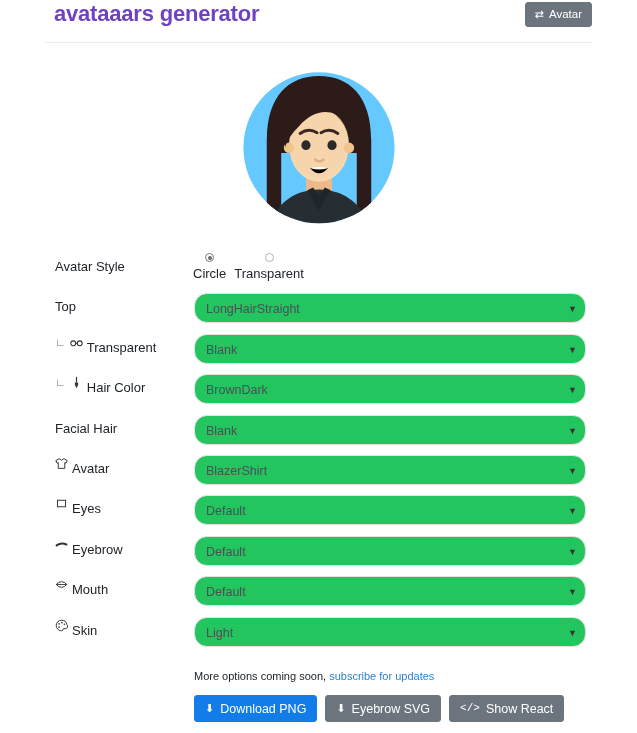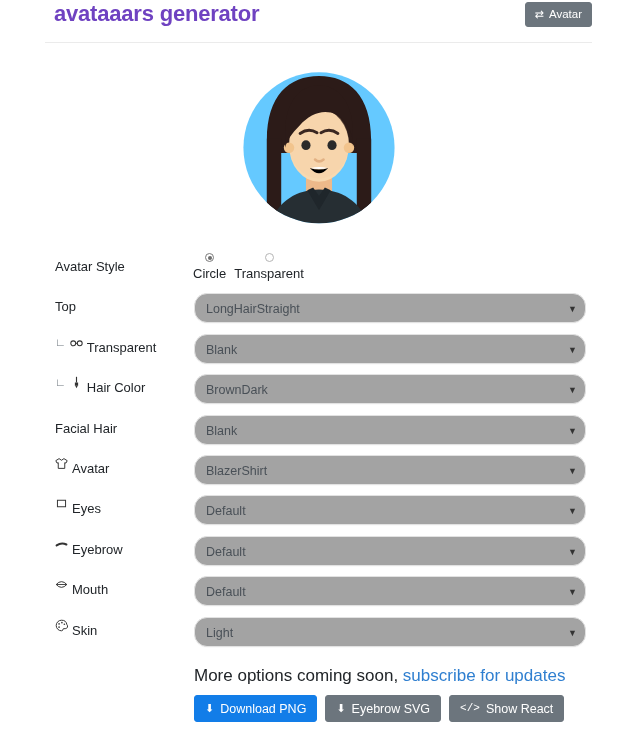--- a/index.html
+++ b/index.html
@@ -72,21 +72,21 @@
   .ico svg { display: block; }
 
   .control {
     position: absolute; left: 194px; top: -2px;
     width: 392px;
   }
   .select-box {
     width: 392px; height: 30px;
     border: 1px solid #e2e2e2;
     border-radius: 13px;
-    background: #a3a3a3;
+    background: #22c55e;
     position: relative;
     font-size: 12.5px;
     color: #495057;
     cursor: pointer;
     box-shadow: 0 1px 0 rgba(0,0,0,0.02);
   }
   .select-box .val {
     position: absolute; left: 11px; top: 0; height: 30px; line-height: 30px;
   }
   .select-box .caret {
@@ -107,21 +107,21 @@
     display: inline-block; position: relative; flex: none;
   }
   .radio.on { border-color: #7a7a7a; background: #fff; }
   .radio.on::after {
     content: ""; position: absolute; left: 1.5px; top: 1.5px;
     width: 4px; height: 4px; border-radius: 50%; background: #6c6c6c;
   }
 
   
   .footer { position: absolute; left: 194px; top: 668px; width: 430px; }
-  .note { font-size: 17px; color: #212529; line-height: 16px; white-space: nowrap; }
+  .note { font-size: 11px; color: #212529; line-height: 16px; white-space: nowrap; }
   .note a { color: #2f7fd0; text-decoration: none; }
   .btn-row { position: absolute; left: 0; top: 27px; display: flex; gap: 8px; }
   .btn {
     height: 27px; padding: 0 10px;
     border-radius: 3px; font-size: 12.5px;
     display: inline-flex; align-items: center; gap: 6px;
     cursor: pointer; white-space: nowrap;
     border: 1px solid transparent; color: #fff;
   }
   .btn.primary { background: #127de8; border-color: #127de8; }

